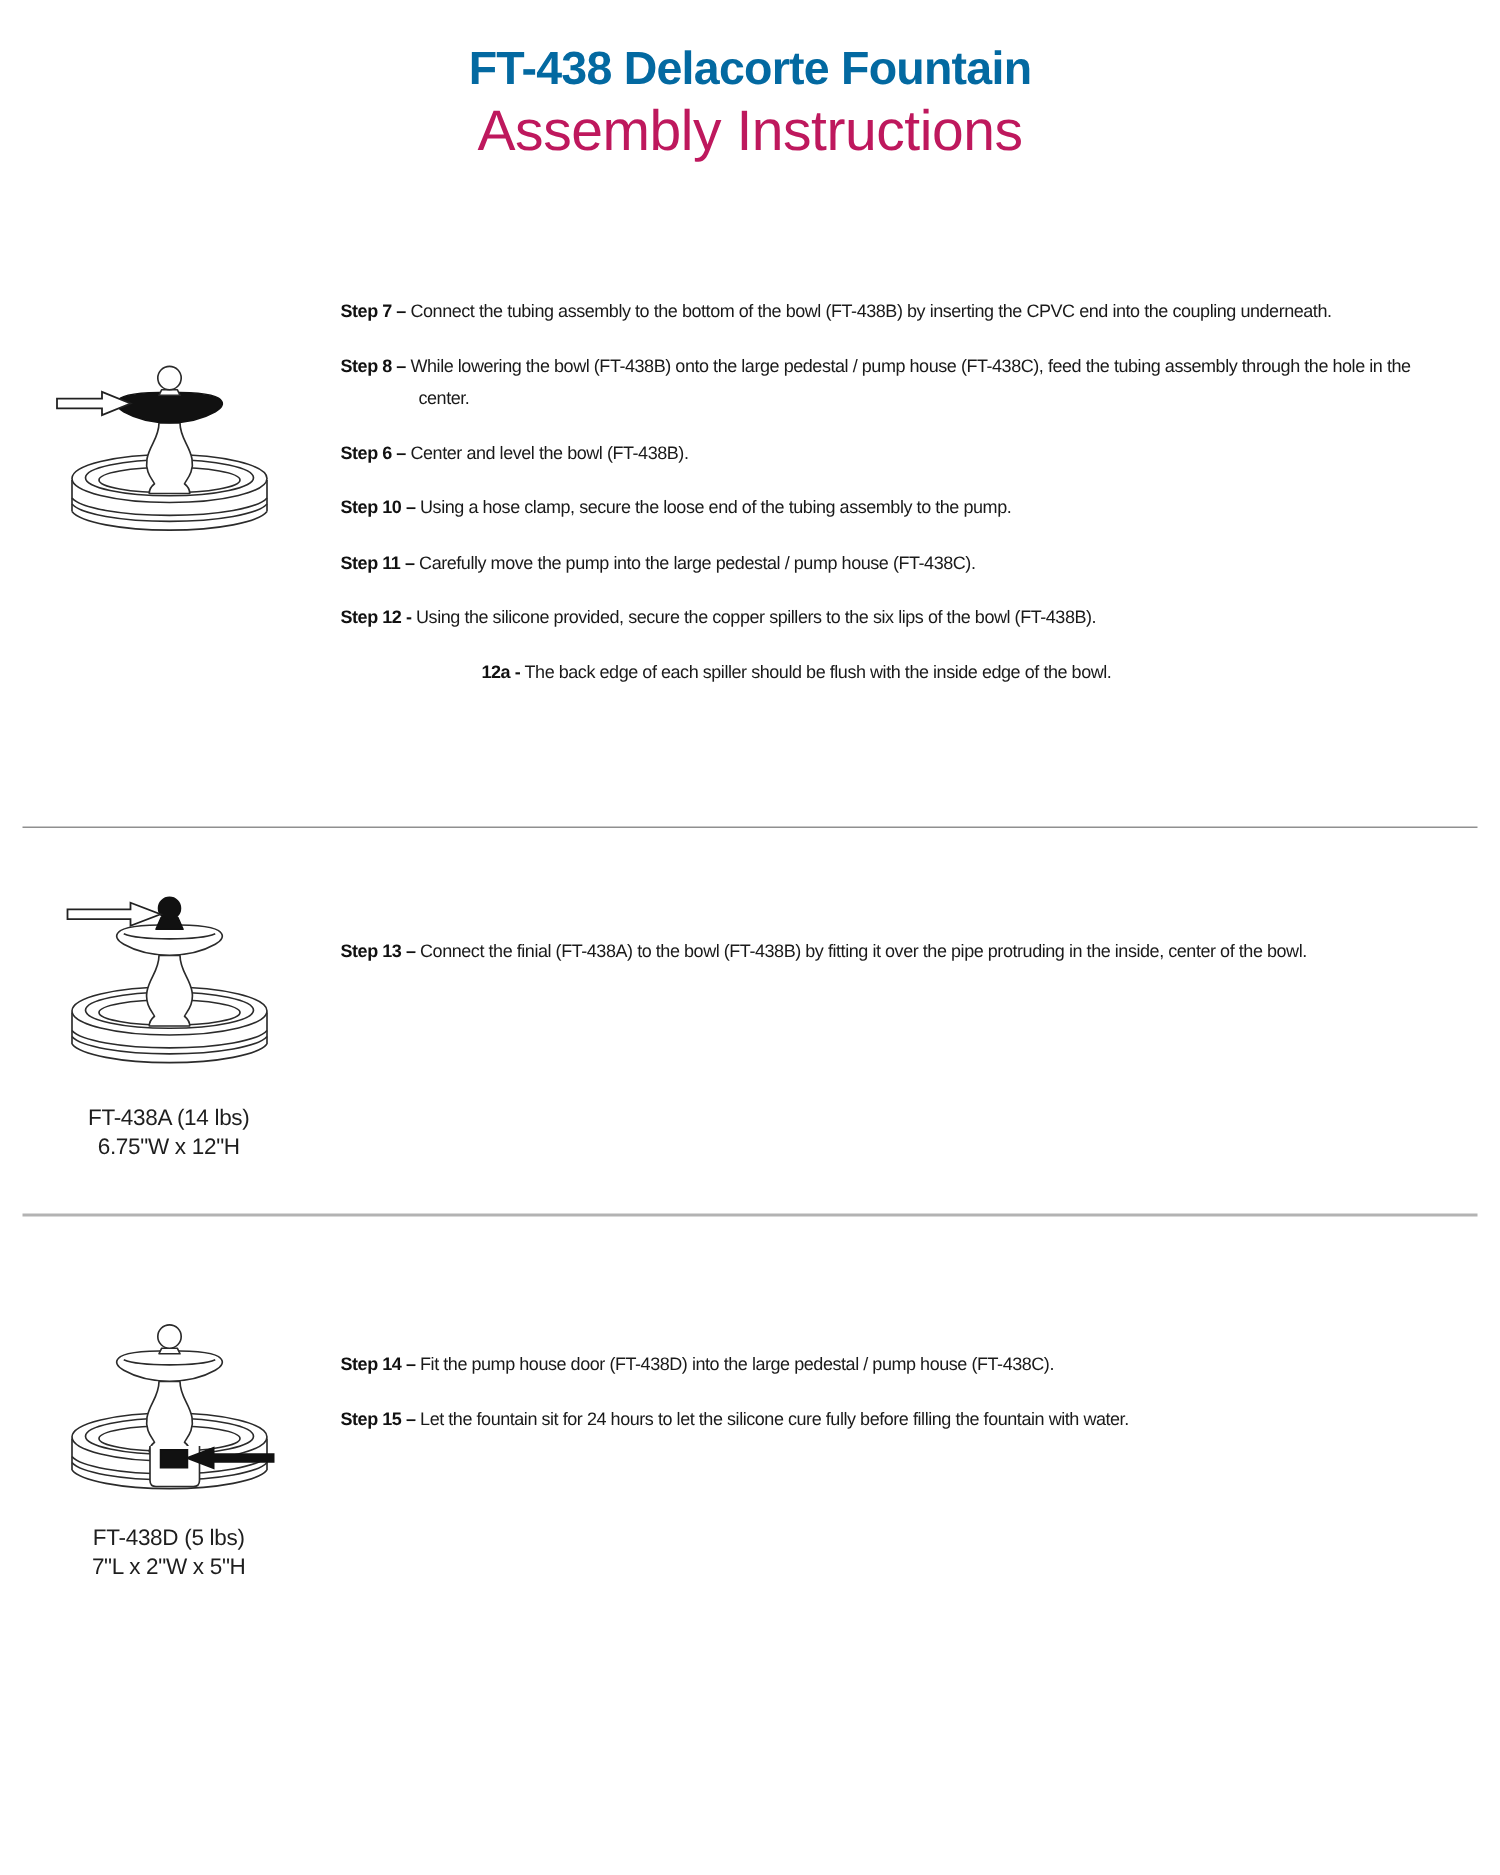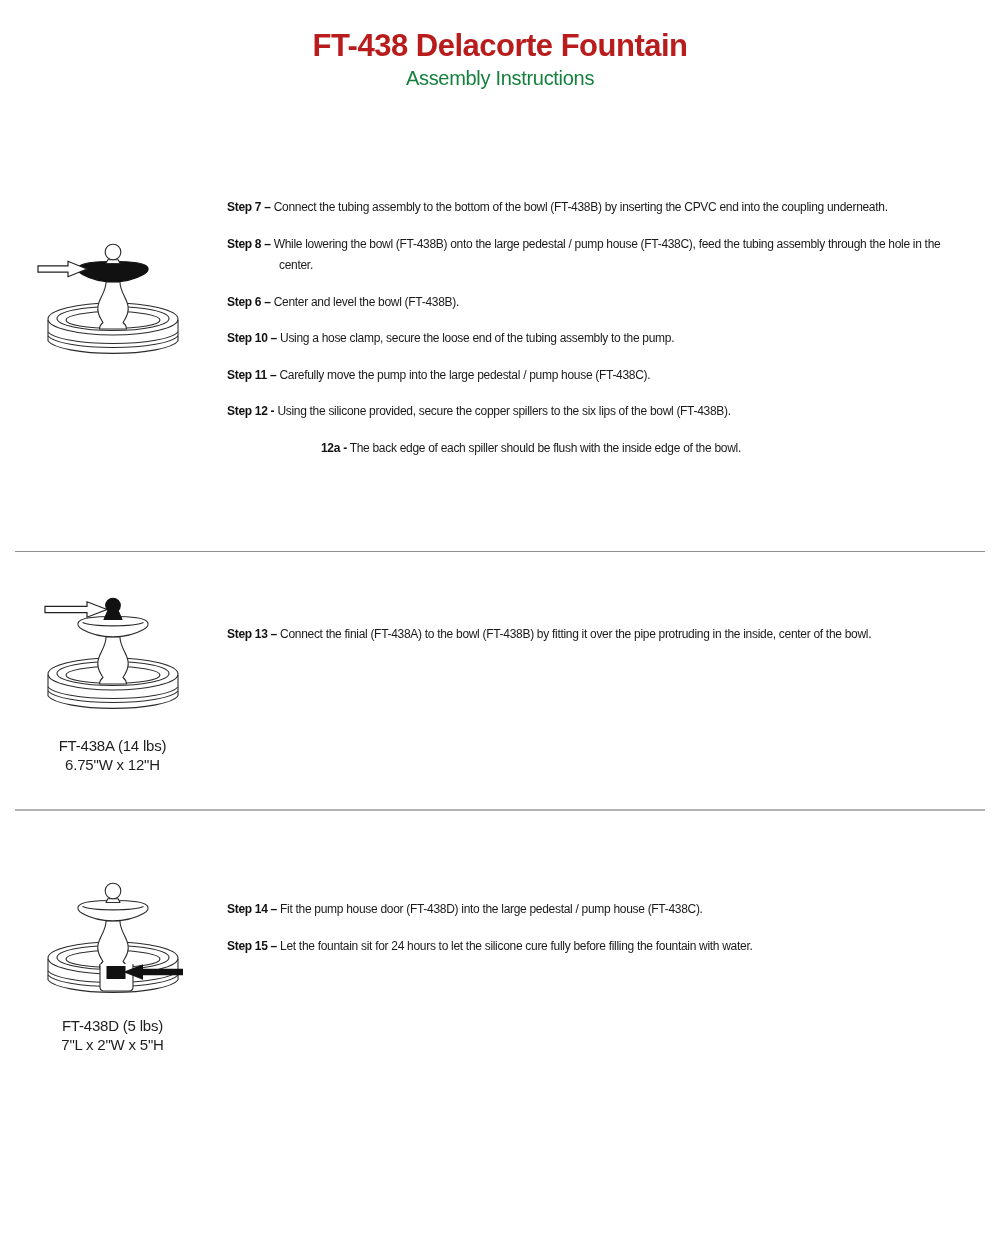--- a/index.html
+++ b/index.html
@@ -9,26 +9,26 @@
     font-family: "Liberation Sans", sans-serif;
     color: #1b1b1b;
     position: relative;
     overflow: hidden;
   }
   .page { position: absolute; inset: 0; }
 
   .doc-title {
     position: absolute; top: 28px; left: 0; width: 1000px;
     text-align: center; font-size: 31px; font-weight: bold;
-    letter-spacing: -0.5px; color: #b91c1c; margin: 0;
+    letter-spacing: -0.5px; color: #0369a1; margin: 0;
   }
   .doc-subtitle {
     position: absolute; top: 67px; left: 0; width: 1000px;
-    text-align: center; font-size: 20px; font-weight: normal;
-    letter-spacing: -0.3px; color: #15803d; margin: 0;
+    text-align: center; font-size: 38px; font-weight: normal;
+    letter-spacing: -0.3px; color: #be185d; margin: 0;
   }
 
   .fig { position: absolute; left: 30px; width: 165px; height: 130px; }
   .fig1 { top: 241px; }
   .fig2 { top: 596px; }
   .fig3 { top: 880px; }
   .fig path, .fig ellipse, .fig line, .fig circle {
     stroke: #2b2b2b; stroke-width: 1.1; fill: none; stroke-linejoin: round;
   }
   .fig .filled { fill: #111; stroke: #111; }

